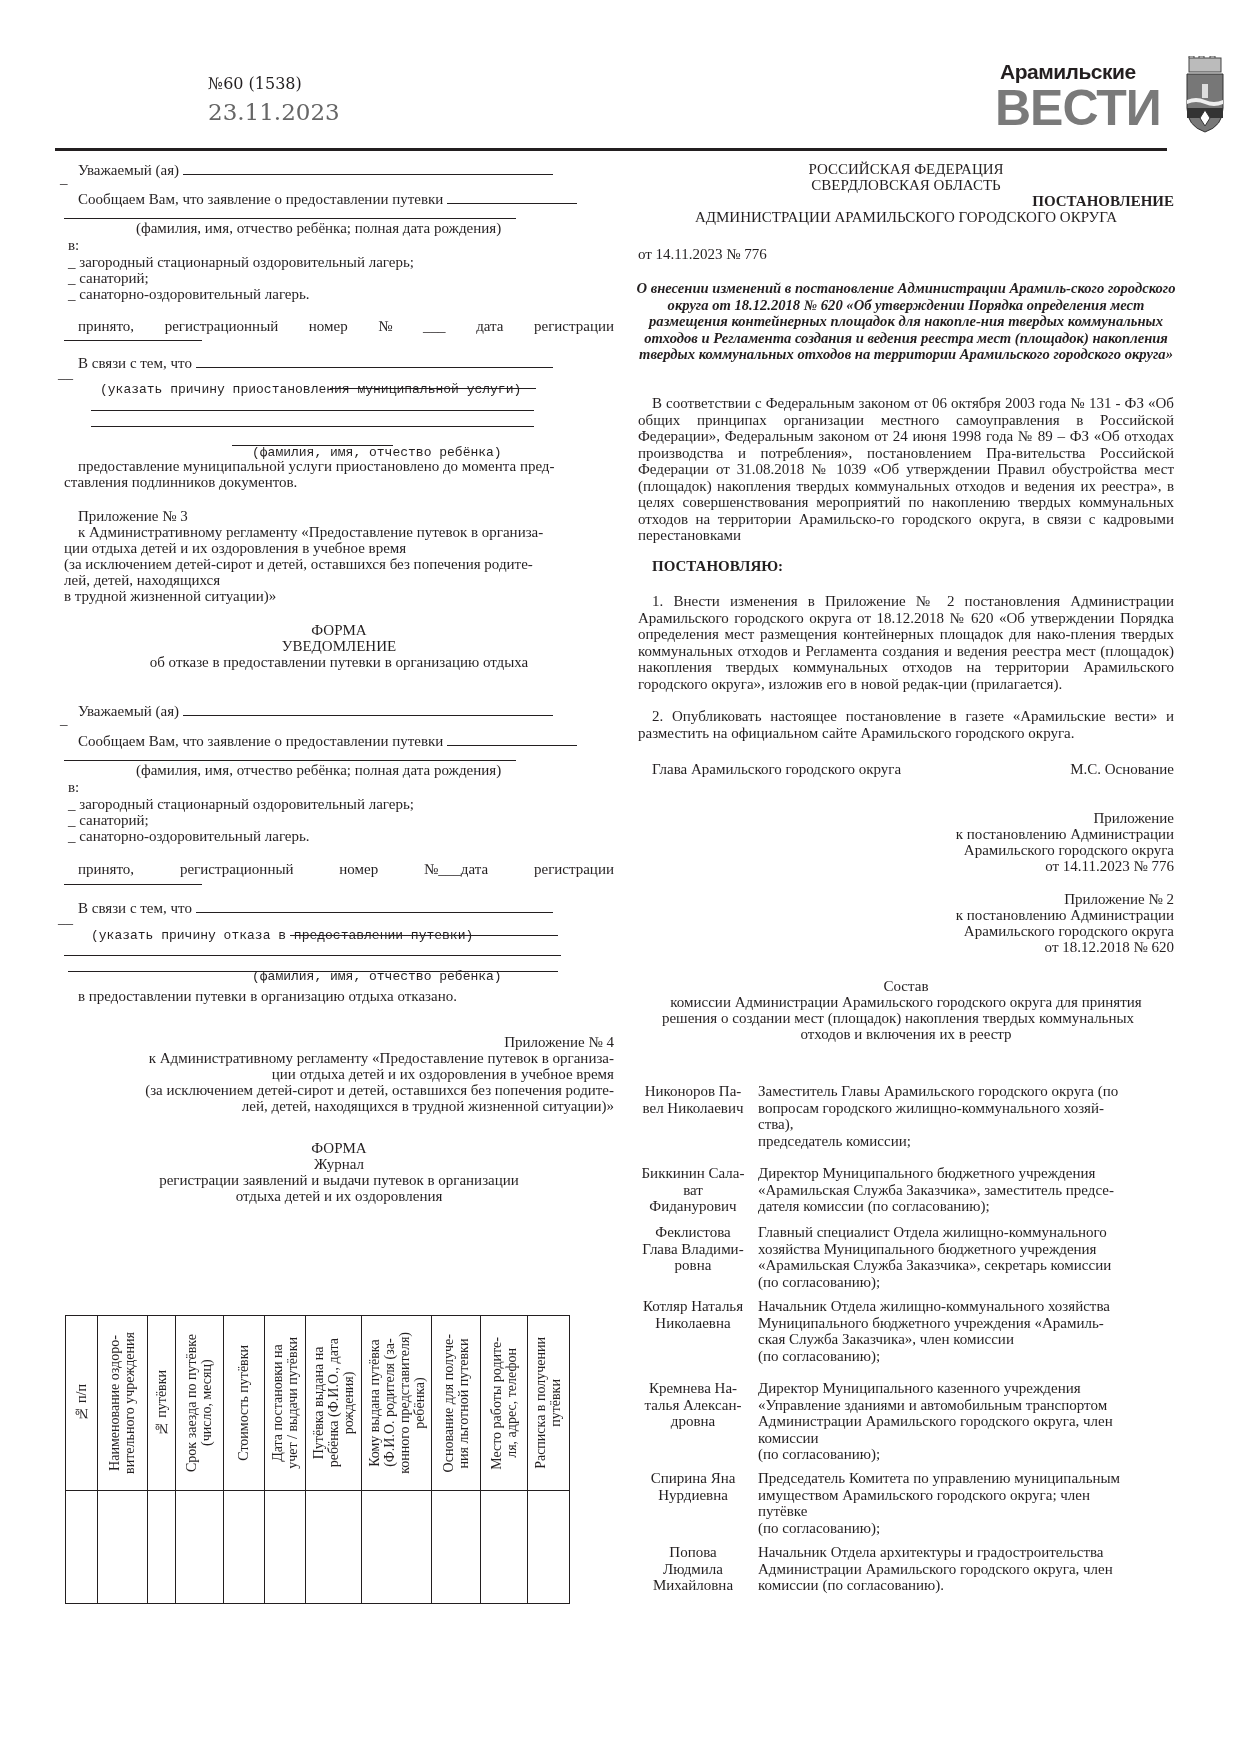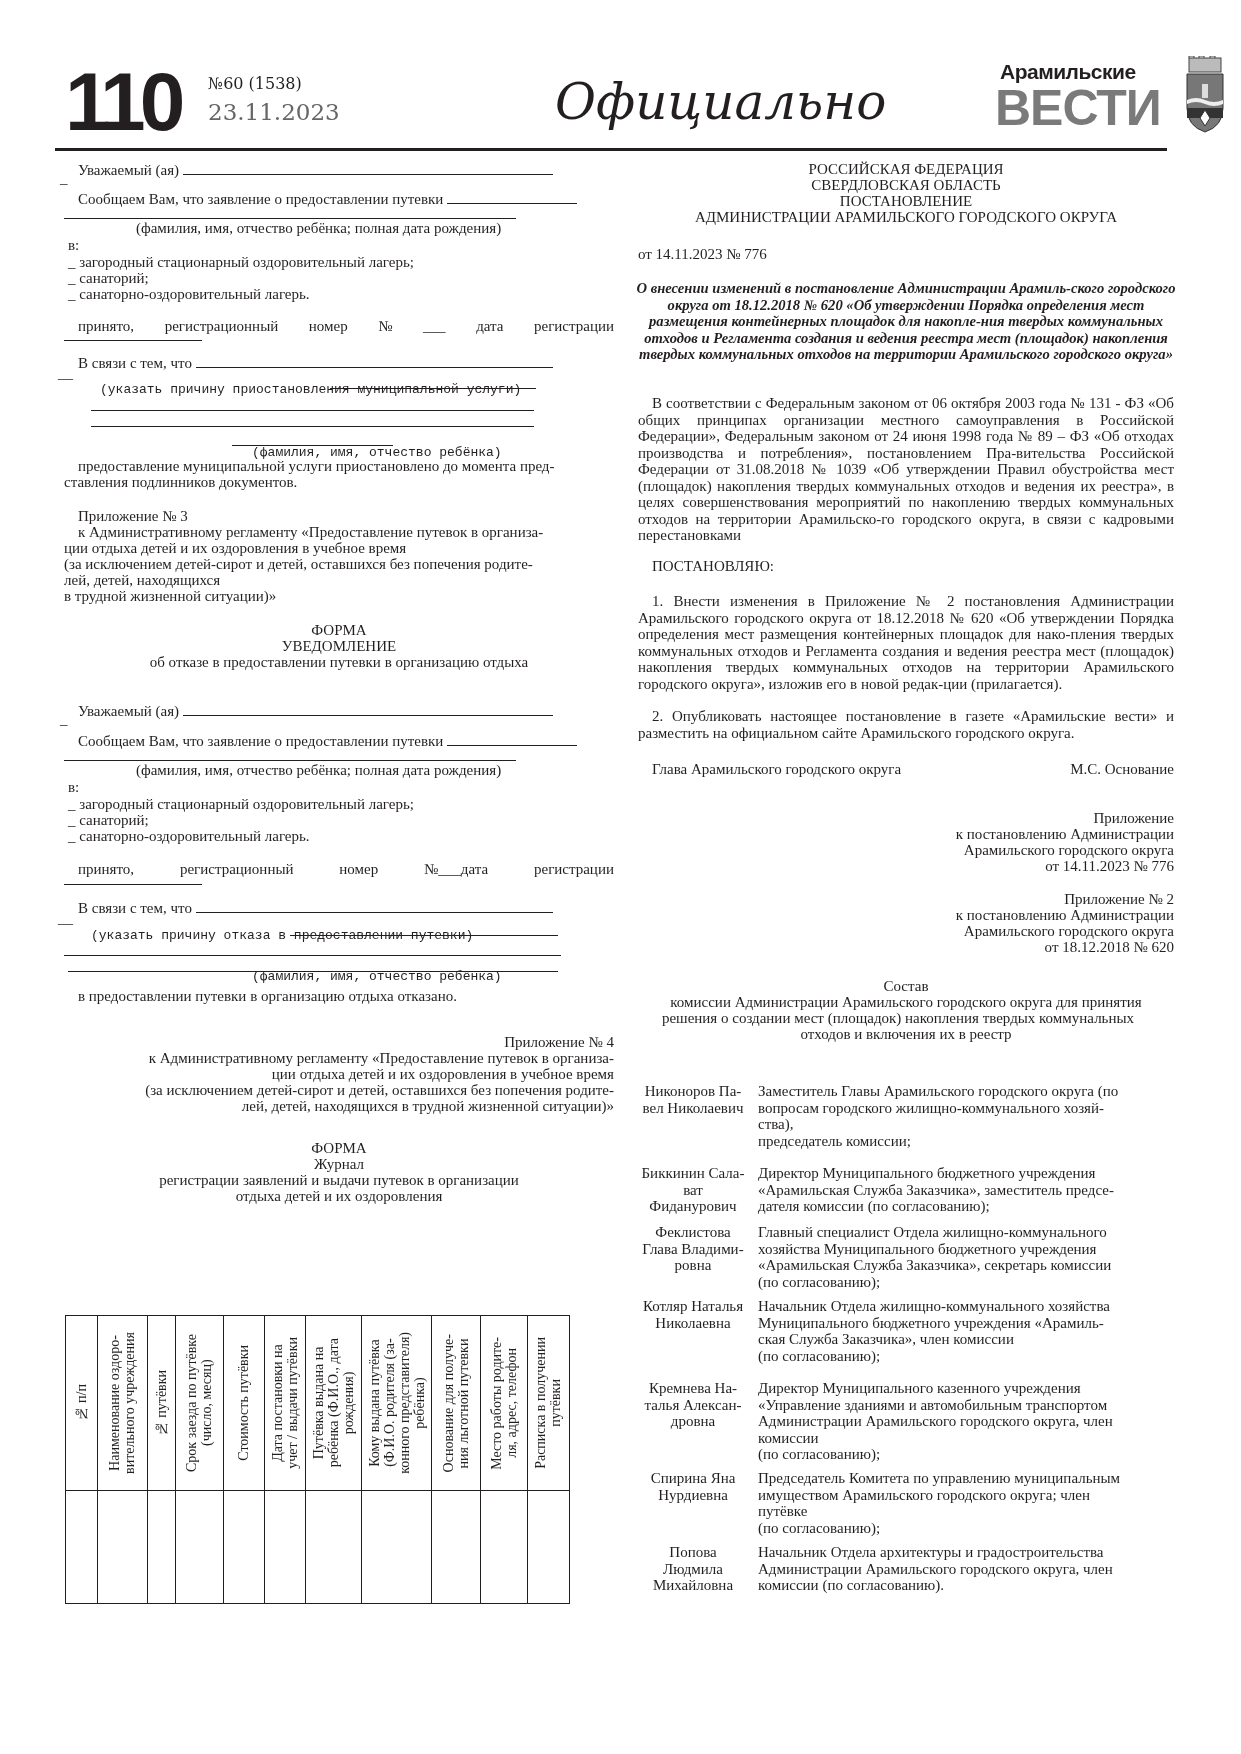--- a/index.html
+++ b/index.html
@@ -23,43 +23,41 @@
 
   .p { position: absolute; white-space: nowrap; }
   .ind { padding-left: 14px; }
   .c { text-align: center; }
   .r { text-align: right; }
   .j { text-align: justify; }
   .ul { display: inline-block; border-bottom: 1px solid #231f20; height: 12px; vertical-align: baseline; }
   .line { position: absolute; border-bottom: 1px solid #231f20; height: 1px; }
   .tiny { font-size: 13px; line-height: 9px; font-family: Liberation Mono, monospace; }
   .block { position: absolute; white-space: normal; }
-  .bold { font-weight: normal; }
+  .bold { font-weight: bold; text-align: right; }
   .bi { font-weight: bold; font-style: italic; }
 
   
   .jtable { position: absolute; left: 65px; top: 1315px; width: 505px; border-collapse: collapse; }
   .jtable th, .jtable td { border: 1px solid #231f20; padding: 0; }
   .jtable th { height: 175px; vertical-align: middle; font-weight: normal; font-size: 14px; line-height: 15px; }
   .jtable td { height: 113px; }
   .vt { writing-mode: vertical-rl; transform: rotate(180deg); text-align: center; white-space: pre-line; margin: 0 auto; max-height: 170px; }
 
   
   .member { position: absolute; left: 0; width: 536px; }
   .member .name { position: absolute; left: 0; width: 110px; text-align: center; white-space: pre-line; }
   .member .role { position: absolute; left: 120px; width: 416px; white-space: pre-line; }
 </style>
 </head>
 <body>
 
 <div class="hdr">
-  <div class="page-num">110</div>
   <div class="issue">№60 (1538)</div>
   <div class="issue-date">23.11.2023</div>
-  <div class="rubric">Официально</div>
   <div class="logo-top">Арамильские</div>
   <div class="logo-main">ВЕСТИ</div>
   <svg class="crest" viewBox="0 0 44 80">
     <rect x="6" y="2" width="32" height="14" fill="#bbb" stroke="#444" stroke-width="1"></rect>
     <path d="M6 2 v-2 h5 v2 M16 2 v-2 h5 v2 M27 2 v-2 h5 v2" stroke="#444" fill="none"></path>
     <path d="M4 18 h36 v34 q0 18 -18 24 q-18 -6 -18 -24 z" fill="#777" stroke="#333" stroke-width="1"></path>
     <rect x="19" y="28" width="6" height="14" fill="#ddd"></rect>
     <path d="M4 44 q9 -4 18 0 q9 4 18 0 v4 q-9 4 -18 0 q-9 -4 -18 0 z" fill="#eee"></path>
     <rect x="4" y="52" width="36" height="10" fill="#333"></rect>
     <path d="M22 54 l5 8 l-5 8 l-5 -8 z" fill="#fff" stroke="#333"></path>

